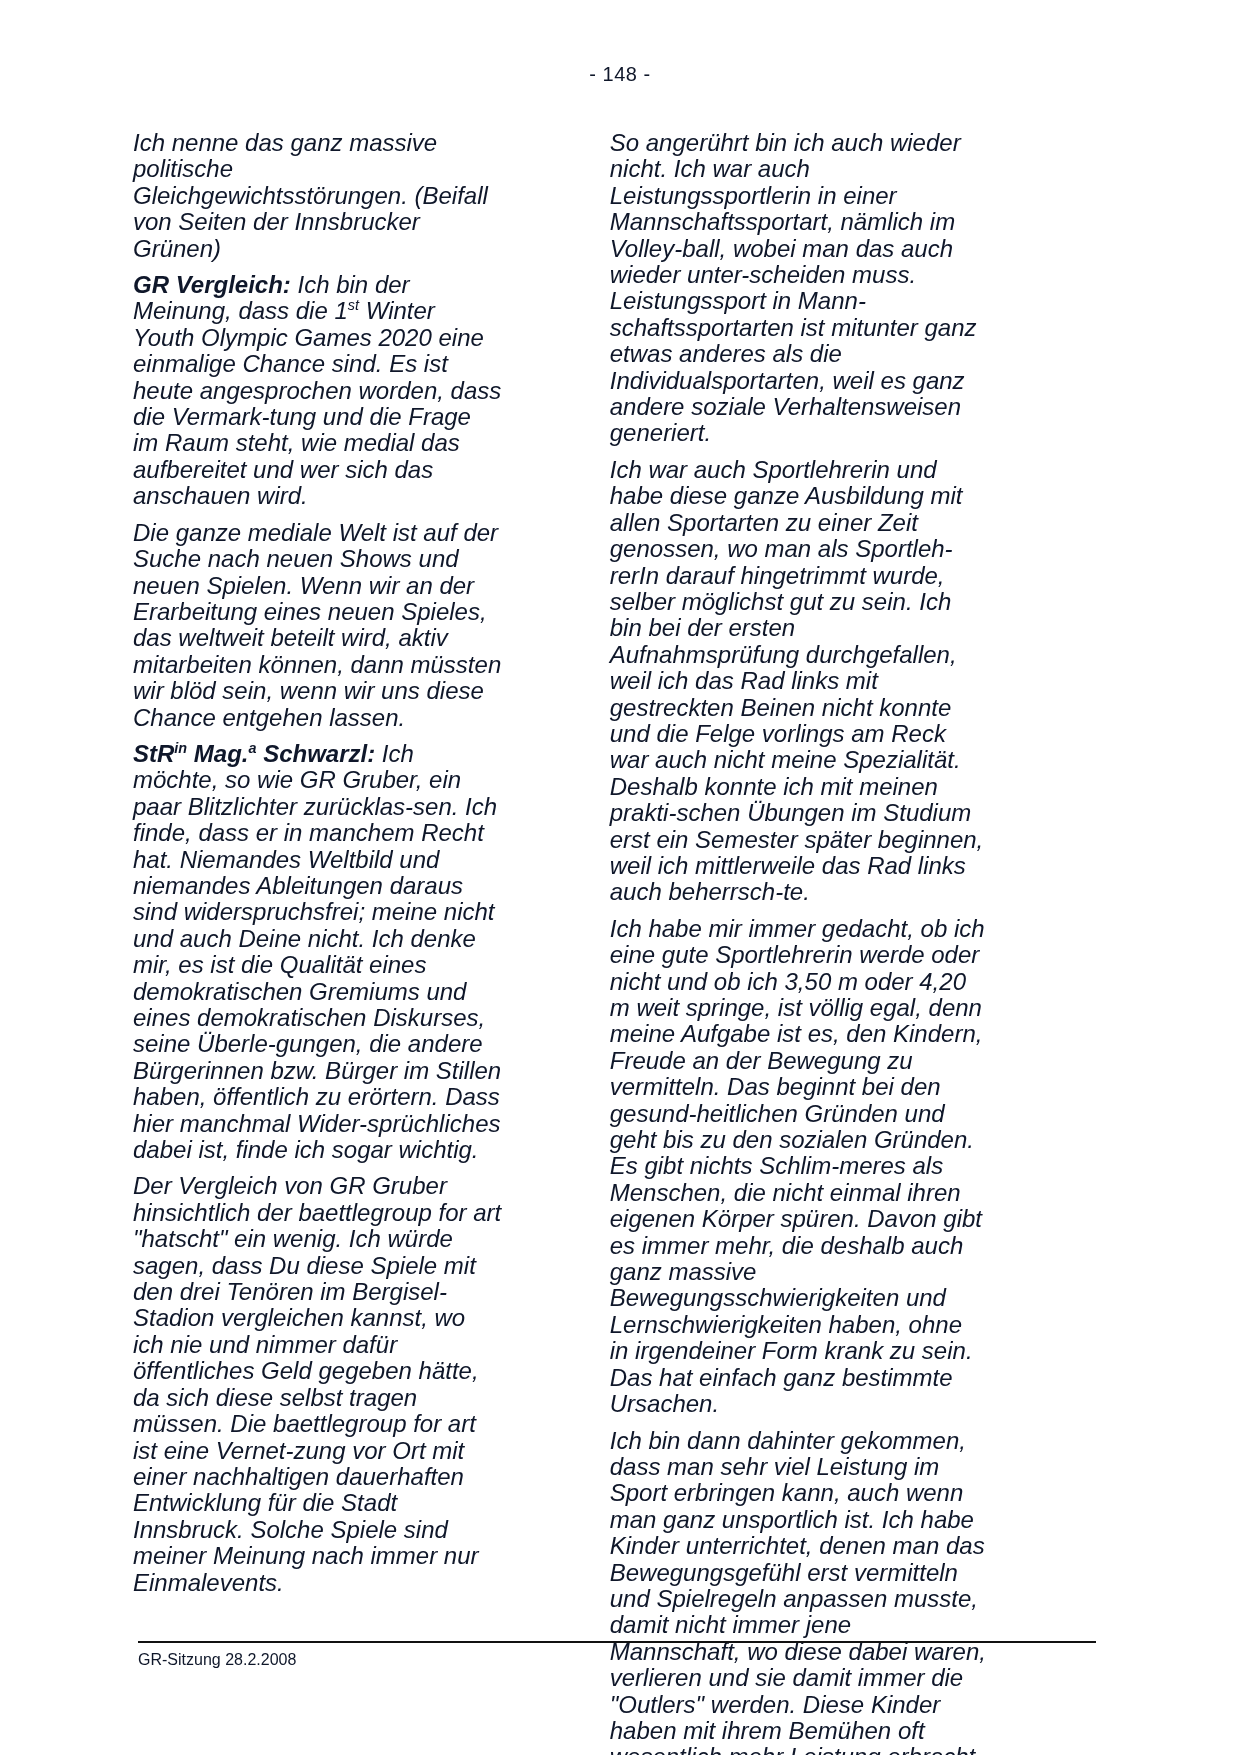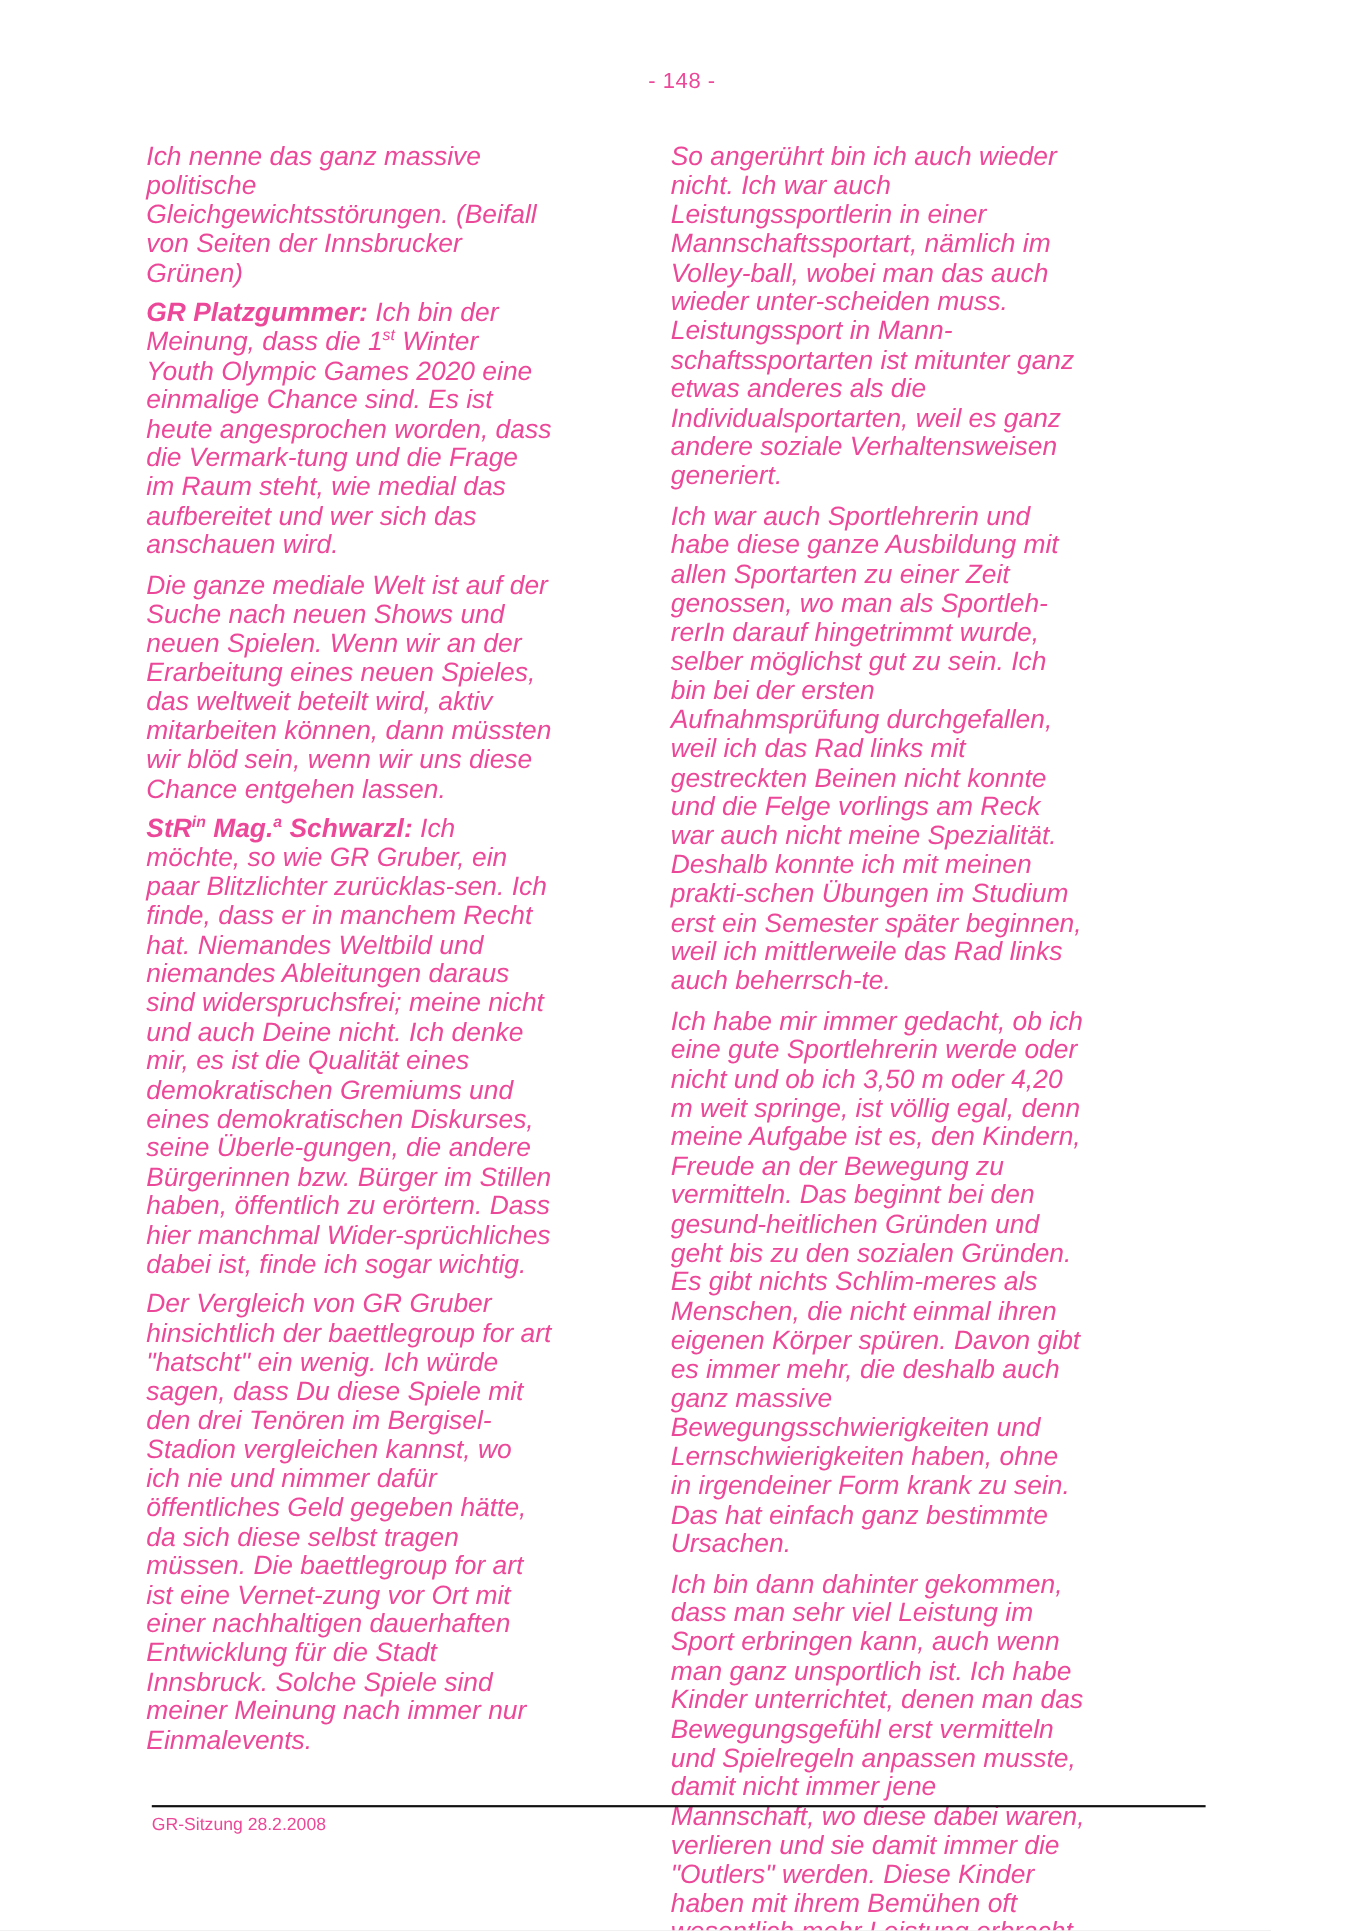--- a/index.html
+++ b/index.html
@@ -6,21 +6,21 @@
     margin: 0;
     padding: 0;
     background: #e8e8e8;
   }
   .page {
     position: relative;
     width: 1240px;
     height: 1755px;
     background: #ffffff;
     font-family: "Liberation Sans", sans-serif;
-    color: #ec4899;
+    color: #0f172a;
     overflow: hidden;
   }
   .page-number {
     position: absolute;
     top: 63px;
     left: 0;
     width: 1240px;
     text-align: center;
     font-size: 20px;
     letter-spacing: 0.5px;
@@ -69,21 +69,21 @@
 </style>
 </head>
 <body>
 
 <div class="page">
   <div class="page-number">- 148 -</div>
 
   <div class="columns">
     <div class="col col-left" id="col-left">
         <p class="para"><span>Ich nenne das ganz massive politische Gleichgewichtsstörungen. (Beifall von Seiten der Innsbrucker Grünen)</span></p>
-        <p class="para"><span class="b">GR Platzgummer:</span><span> Ich bin der Meinung, dass die 1</span><sup>st</sup><span> Winter Youth Olympic Games 2020 eine einmalige Chance sind. Es ist heute angesprochen worden, dass die Vermark-tung und die Frage im Raum steht, wie medial das aufbereitet und wer sich das anschauen wird.</span></p>
+        <p class="para"><span class="b">GR Vergleich:</span><span> Ich bin der Meinung, dass die 1</span><sup>st</sup><span> Winter Youth Olympic Games 2020 eine einmalige Chance sind. Es ist heute angesprochen worden, dass die Vermark-tung und die Frage im Raum steht, wie medial das aufbereitet und wer sich das anschauen wird.</span></p>
         <p class="para"><span>Die ganze mediale Welt ist auf der Suche nach neuen Shows und neuen Spielen. Wenn wir an der Erarbeitung eines neuen Spieles, das weltweit beteilt wird, aktiv mitarbeiten können, dann müssten wir blöd sein, wenn wir uns diese Chance entgehen lassen.</span></p>
         <p class="para"><span class="b">StR</span><sup class="b">in</sup><span class="b"> Mag.</span><sup class="b">a</sup><span class="b"> Schwarzl:</span><span> Ich möchte, so wie GR Gruber, ein paar Blitzlichter zurücklas-sen. Ich finde, dass er in manchem Recht hat. Niemandes Weltbild und niemandes Ableitungen daraus sind widerspruchsfrei; meine nicht und auch Deine nicht. Ich denke mir, es ist die Qualität eines demokratischen Gremiums und eines demokratischen Diskurses, seine Überle-gungen, die andere Bürgerinnen bzw. Bürger im Stillen haben, öffentlich zu erörtern. Dass hier manchmal Wider-sprüchliches dabei ist, finde ich sogar wichtig.</span></p>
         <p class="para"><span>Der Vergleich von GR Gruber hinsichtlich der baettlegroup for art "hatscht" ein wenig. Ich würde sagen, dass Du diese Spiele mit den drei Tenören im Bergisel-Stadion vergleichen kannst, wo ich nie und nimmer dafür öffentliches Geld gegeben hätte, da sich diese selbst tragen müssen. Die baettlegroup for art ist eine Vernet-zung vor Ort mit einer nachhaltigen dauerhaften Entwicklung für die Stadt Innsbruck. Solche Spiele sind meiner Meinung nach immer nur Einmalevents.</span></p>
       </div>
     <div class="col col-right" id="col-right">
         <p class="para"><span>So angerührt bin ich auch wieder nicht. Ich war auch Leistungssportlerin in einer Mannschaftssportart, nämlich im Volley-ball, wobei man das auch wieder unter-scheiden muss. Leistungssport in Mann-schaftssportarten ist mitunter ganz etwas anderes als die Individualsportarten, weil es ganz andere soziale Verhaltensweisen generiert.</span></p>
         <p class="para"><span>Ich war auch Sportlehrerin und habe diese ganze Ausbildung mit allen Sportarten zu einer Zeit genossen, wo man als Sportleh-rerIn darauf hingetrimmt wurde, selber möglichst gut zu sein. Ich bin bei der ersten Aufnahmsprüfung durchgefallen, weil ich das Rad links mit gestreckten Beinen nicht konnte und die Felge vorlings am Reck war auch nicht meine Spezialität. Deshalb konnte ich mit meinen prakti-schen Übungen im Studium erst ein Semester später beginnen, weil ich mittlerweile das Rad links auch beherrsch-te.</span></p>
         <p class="para"><span>Ich habe mir immer gedacht, ob ich eine gute Sportlehrerin werde oder nicht und ob ich 3,50 m oder 4,20 m weit springe, ist völlig egal, denn meine Aufgabe ist es, den Kindern, Freude an der Bewegung zu vermitteln. Das beginnt bei den gesund-heitlichen Gründen und geht bis zu den sozialen Gründen. Es gibt nichts Schlim-meres als Menschen, die nicht einmal ihren eigenen Körper spüren. Davon gibt es immer mehr, die deshalb auch ganz massive Bewegungsschwierigkeiten und Lernschwierigkeiten haben, ohne in irgendeiner Form krank zu sein. Das hat einfach ganz bestimmte Ursachen.</span></p>
         <p class="para"><span>Ich bin dann dahinter gekommen, dass man sehr viel Leistung im Sport erbringen kann, auch wenn man ganz unsportlich ist. Ich habe Kinder unterrichtet, denen man das Bewegungsgefühl erst vermitteln und Spielregeln anpassen musste, damit nicht immer jene Mannschaft, wo diese dabei waren, verlieren und sie damit immer die "Outlers" werden. Diese Kinder haben mit ihrem Bemühen oft wesentlich mehr Leistung erbracht als solche Kinder, die nach dem Turnen in den Verein gegangen sind und gesagt haben, dass sie nicht mehr die Geräte wegräumen können, da sie zum Training müssen.</span></p>
       </div>

